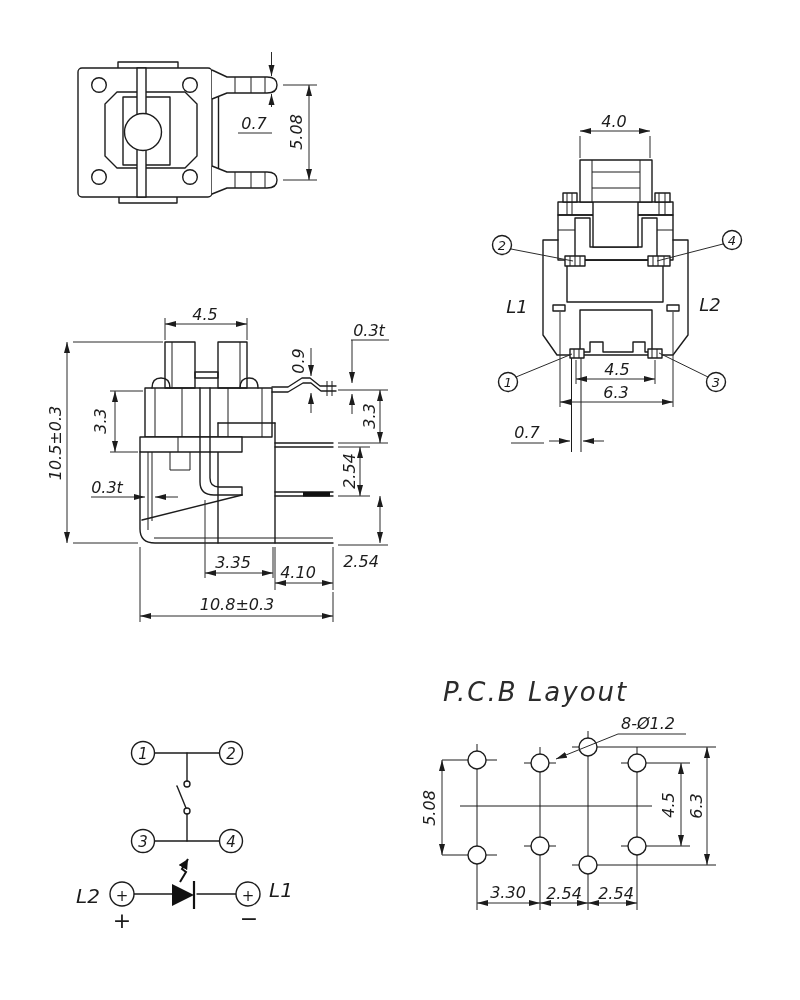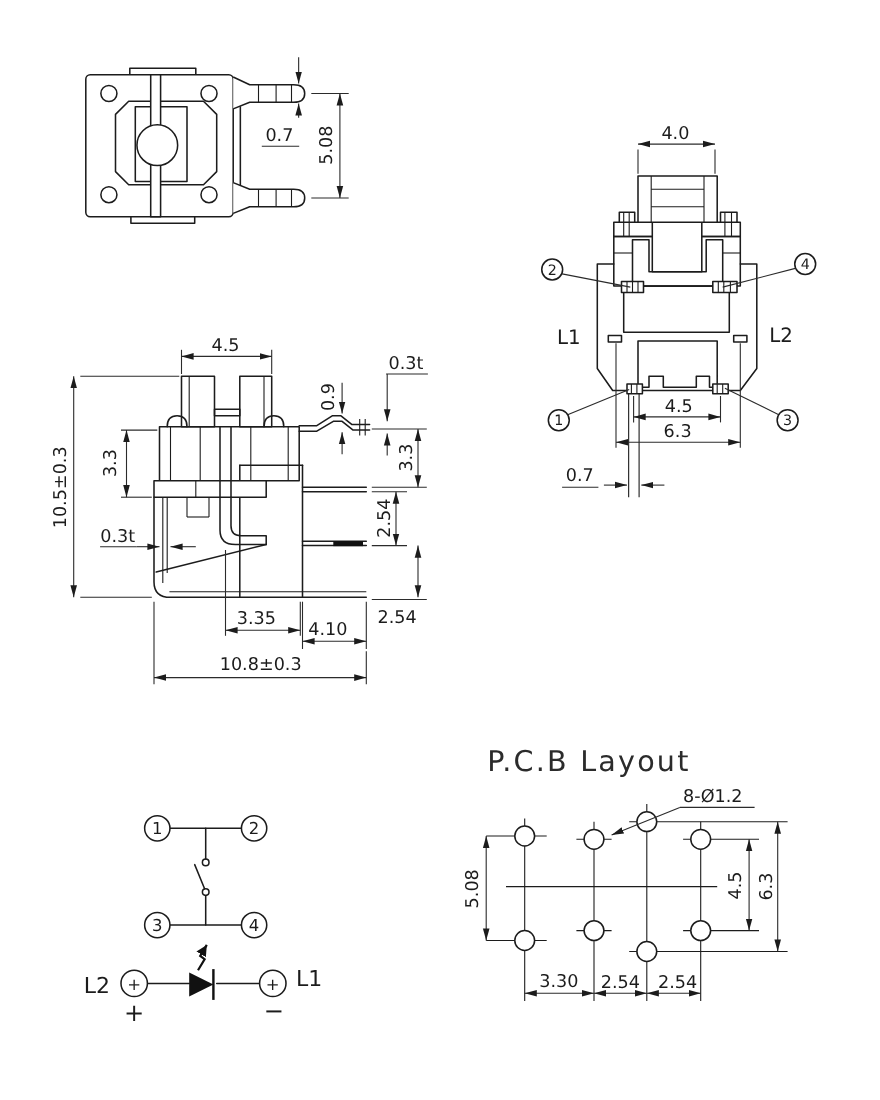--- a/index.html
+++ b/index.html
@@ -1,16 +1,16 @@
 <!DOCTYPE html>
 <html><head>
 <meta charset="utf-8">
 <style>
   html,body{margin:0;padding:0;background:#fff;}
-  .stage{position:relative;width:800px;height:1000px;background:#ffffff;overflow:hidden;}
+  .stage{position:relative;width:800px;height:1000px;background:#ffffff;overflow:hidden;font-style:italic;}
   svg{position:absolute;left:0;top:0;}
   .o   {fill:none;stroke:#1c1c1c;stroke-width:1.4;stroke-linejoin:round;stroke-linecap:round;}
   .ow  {fill:#ffffff;stroke:#1c1c1c;stroke-width:1.4;stroke-linejoin:round;}
   .thin{fill:none;stroke:#1c1c1c;stroke-width:1;}
   .dim {fill:none;stroke:#2b2b2b;stroke-width:1;}
   .blk {fill:#111;stroke:none;}
   text {font-family:"DejaVu Sans","Liberation Sans",sans-serif;fill:#1c1c1c;}
   .t16{font-size:16px;}
   .t13{font-size:13px;}
   .t15{font-size:15px;}

